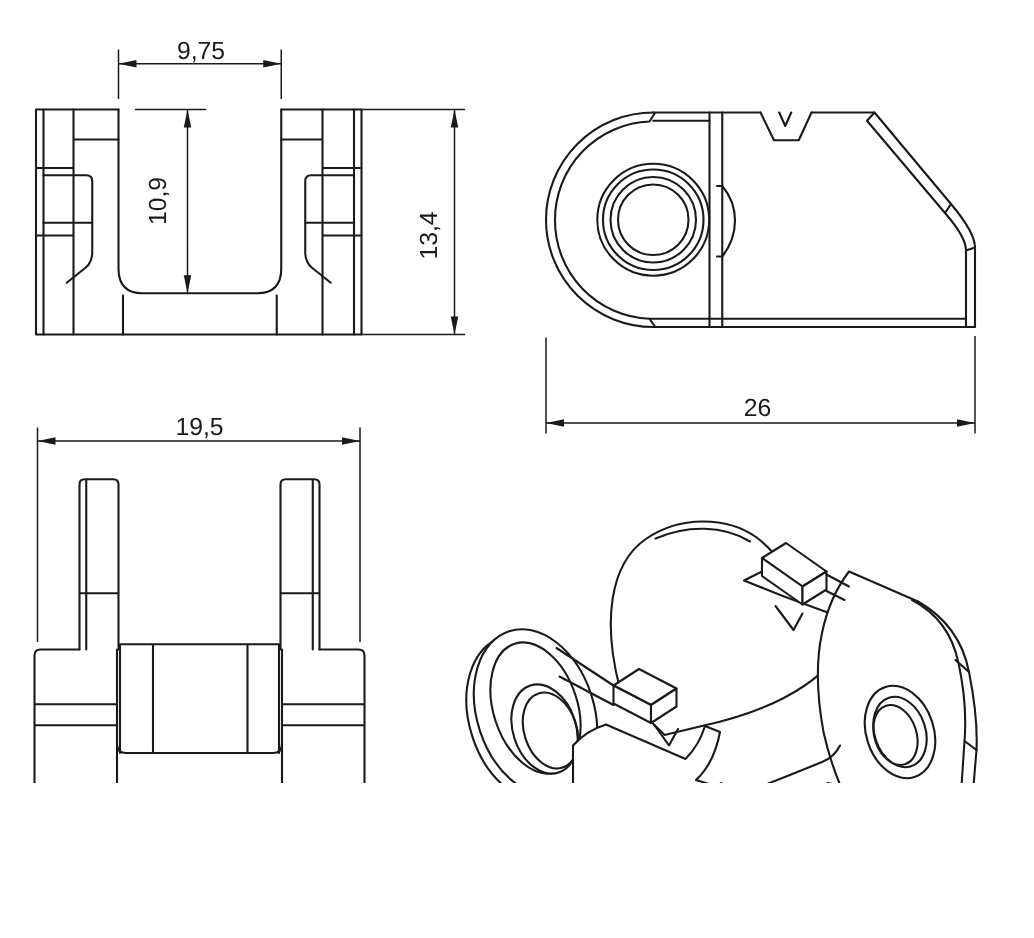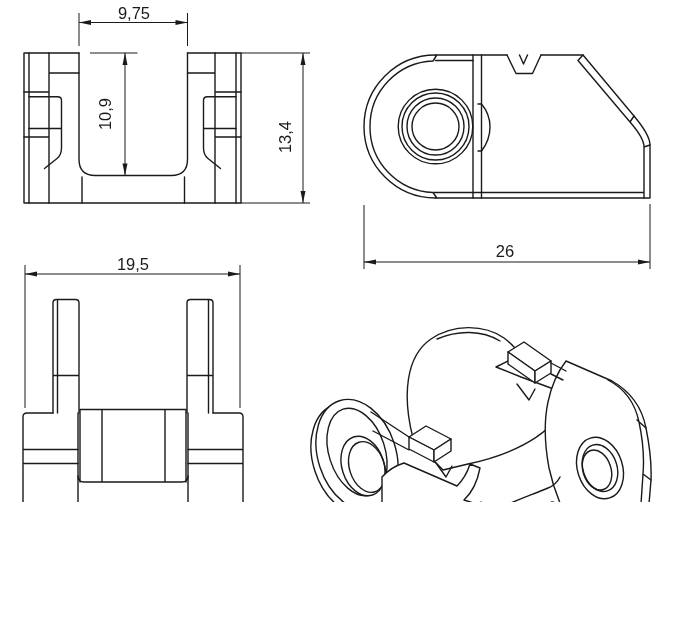--- a/index.html
+++ b/index.html
@@ -1,16 +1,16 @@
 <!DOCTYPE html>
 <html><head>
 <meta charset="utf-8">
 <style>
   html,body{margin:0;padding:0;background:#ffffff;}
-  .canvas{position:relative;width:689px;height:502px;background:#ffffff;overflow:hidden;}
+  .canvas{position:relative;width:689px;height:502px;background:#ffffff;overflow:hidden;margin-top:20px;}
   svg{display:block;}
   .l{fill:none;stroke:#1a1a1a;stroke-width:1.4;stroke-linecap:round;stroke-linejoin:round;}
   .lf{fill:#ffffff;stroke:#1a1a1a;stroke-width:1.4;stroke-linejoin:round;}
   .d{fill:none;stroke:#1a1a1a;stroke-width:1;}
   .ar{fill:#1a1a1a;stroke:none;}
   .dimtext{font-family:"Liberation Sans","DejaVu Sans",sans-serif;font-size:16.5px;fill:#1a1a1a;}
 </style>
 </head>
 <body>
 

